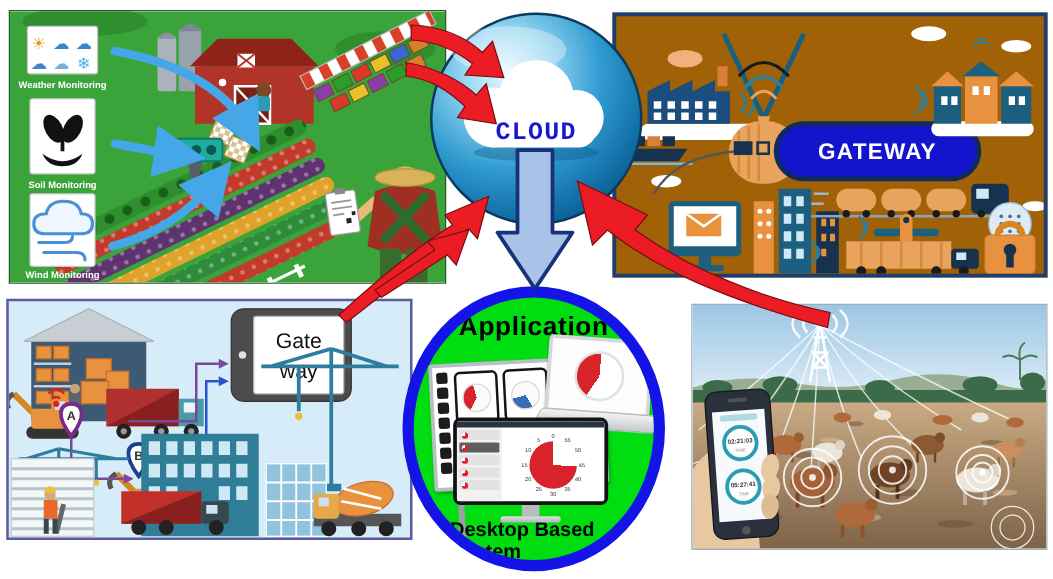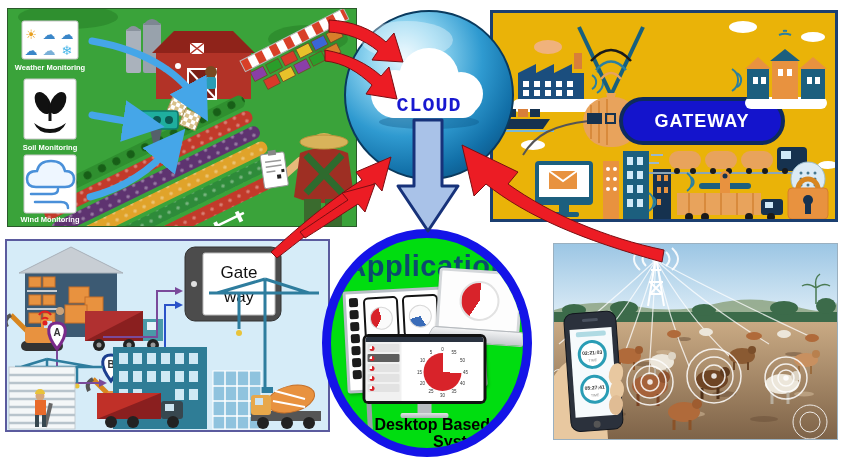--- a/index.html
+++ b/index.html
@@ -7,22 +7,22 @@
           font-family:"Liberation Sans",sans-serif;}
   .panel{position:absolute;overflow:hidden;}
   svg{display:block;}
   
   #cloud-wrap{position:absolute;left:343px;top:6px;width:172px;height:178px;z-index:40;font-family:Liberation Mono, monospace;}
   
   #app-circle{position:absolute;left:322px;top:229px;width:210px;height:228px;
       background:#00dd10;border:9px solid #1414e8;border-radius:50%;
       box-sizing:border-box;z-index:40;overflow:hidden;}
   #app-title{position:absolute;top:12px;left:0;right:0;text-align:center;
-      font-weight:bold;font-size:29px;color:#0c4a6e;letter-spacing:.5px;}
-  #app-caption{position:absolute;top:178px;left:0;right:4px;margin:auto;width:130px;text-align:right;
+      font-weight:bold;font-size:21px;color:#000000;letter-spacing:.5px;}
+  #app-caption{position:absolute;top:178px;left:0;right:4px;margin:auto;width:130px;text-align:left;
       font-weight:bold;font-size:16px;line-height:1.08;color:#000;}
   
   #board{position:absolute;left:14px;top:50px;width:134px;height:96px;background:#fff;
       border:3px solid #b9bfc6;border-radius:3px;transform:rotate(-3deg);box-shadow:1px 2px 3px rgba(0,0,0,.25);}
   #board-toolbar{position:absolute;left:1px;top:2px;width:13px;bottom:2px;display:flex;
       flex-direction:column;gap:3px;align-items:center;padding-top:2px;}
   #board-toolbar i{width:9px;height:9px;background:#1c1c1c;border-radius:2px;}
   #board-tiles{position:absolute;left:17px;top:4px;right:3px;bottom:4px;display:grid;
       grid-template-columns:repeat(3,1fr);grid-template-rows:1fr 1fr;gap:4px;}
   .tile{background:#fff;border:2.5px solid #141414;border-radius:5px;display:flex;
@@ -212,21 +212,21 @@
         <g fill="none" stroke="#4a90d9" stroke-width="2.5" stroke-linecap="round">
           <path d="M28,178 q-9,0 -9,-8 q0,-8 10,-8 q2,-10 14,-10 q12,0 14,10 q9,0 9,8 q0,8 -9,8 z" fill="#eef6ff"></path>
           <path d="M23,185 h21 q6,0 6,-5"></path>
           <path d="M27,193 h26 q7,0 7,6"></path>
         </g>
         <text x="42" y="213" font-size="7.5" font-weight="bold" text-anchor="middle" fill="#fff">Wind Monitoring</text>
       </g>
     </svg>
   </div>
 
-  <div class="panel" style="left:490px;top:10px;width:348px;height:212px;border:3px solid #1b3f70;box-sizing:border-box;background:#eab308;">
+  <div class="panel" style="left:490px;top:10px;width:348px;height:212px;border:3px solid #1b3f70;box-sizing:border-box;background:#a16207;">
     <svg width="342" height="206" viewBox="0 0 342 206">
       <g fill="#ffffff">
         <ellipse cx="250" cy="14" rx="14" ry="6"></ellipse>
           <ellipse cx="320" cy="24" rx="12" ry="5"></ellipse>
         <ellipse cx="200" cy="120" rx="10" ry="4"></ellipse>
           <ellipse cx="335" cy="152" rx="10" ry="4"></ellipse>
           <ellipse cx="40" cy="132" rx="12" ry="5"></ellipse>
       </g>
 
       <g transform="translate(25,46)">

